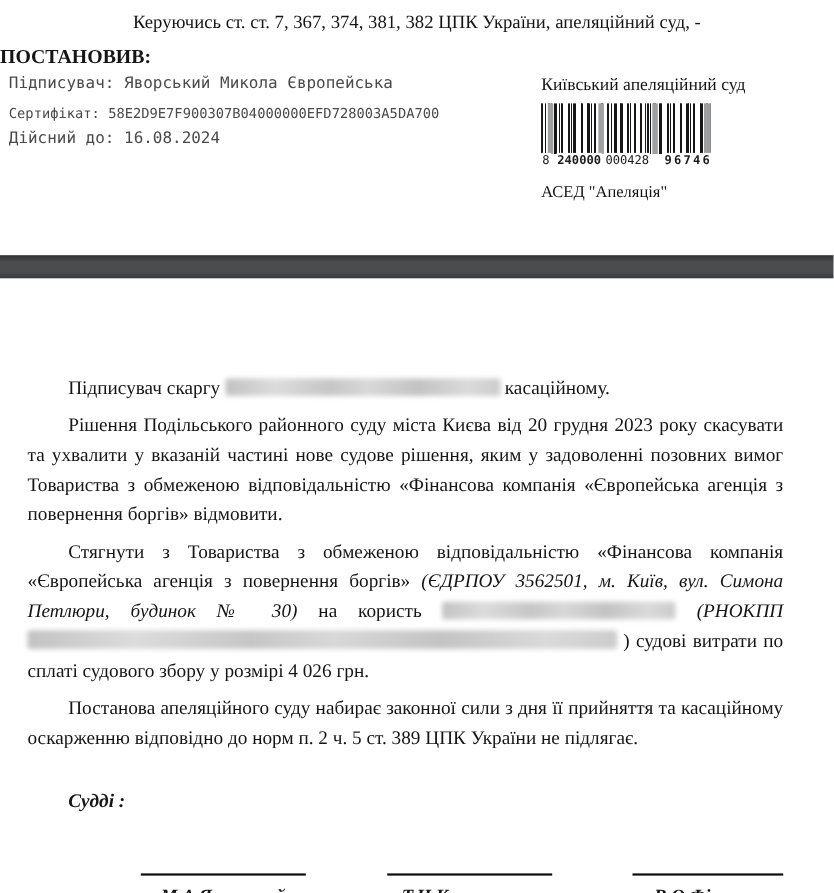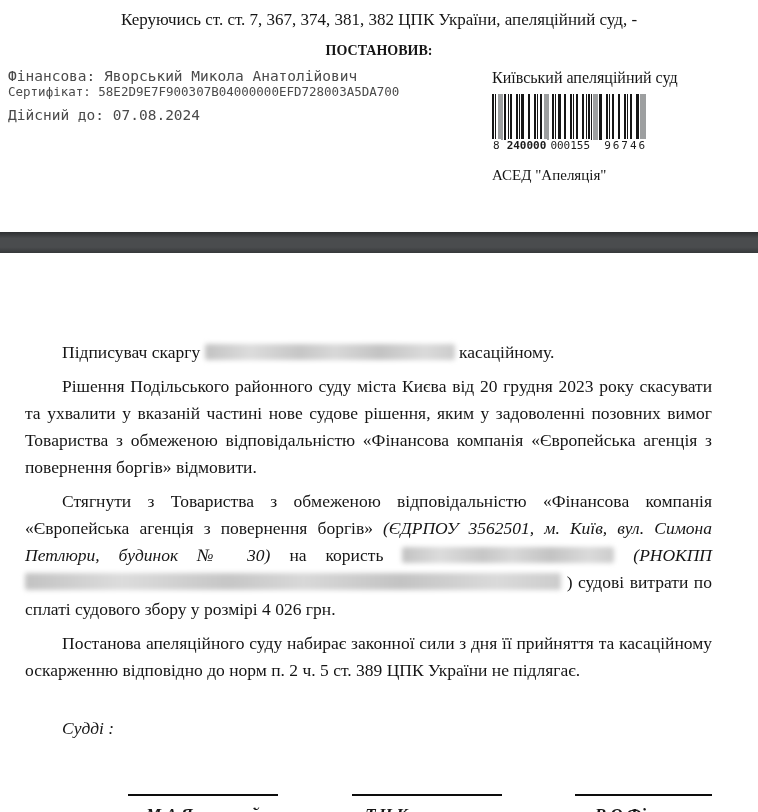--- a/index.html
+++ b/index.html
@@ -2,97 +2,97 @@
 <html><head>
 <meta charset="utf-8">
 <style>
   html,body{margin:0;padding:0;background:#fff;}
   .page{width:758px;height:812px;background:#fff;overflow:hidden;position:relative;
         font-family:"Liberation Serif","DejaVu Serif",serif;color:#151515;}
 
   
   .top-section{height:232px;box-sizing:border-box;padding-top:9px;position:relative;}
   .lead-line{margin:0;text-align:center;font-size:17px;line-height:22px;}
-  .resolved{margin:9px 0 0 0;text-align:center;font-size:14px;line-height:22px;font-weight:bold;}
+  .resolved{margin:9px 0 0 0;text-align:left;font-size:18px;line-height:22px;font-weight:bold;}
 
   .sig-row{display:flex;justify-content:space-between;margin-top:6px;}
   .cert-block{padding-left:8px;font-family:"DejaVu Sans Mono","Liberation Mono",monospace;color:#4a4a4a;}
   .cert-line1{font-size:14.5px;line-height:17px;}
-  .cert-line2{font-size:12.5px;line-height:14px;}
+  .cert-line2{font-size:12.5px;line-height:14px;margin-top:11px;}
   .cert-line3{font-size:14.5px;line-height:17px;margin-top:8px;}
 
   .stamp-block{width:220px;margin-right:46px;display:flex;flex-direction:column;}
   .court-name{font-size:16px;line-height:19px;white-space:nowrap;}
   .barcode{position:relative;width:154px;height:58px;margin-top:7px;}
   .bars{position:absolute;left:0;top:0;width:154px;height:46px;background-color:#fff;
     background-image:
       repeating-linear-gradient(90deg,#161616 0 2px,rgba(0,0,0,0) 2px 6px),
       repeating-linear-gradient(90deg,#161616 0 1px,rgba(0,0,0,0) 1px 9px),
       repeating-linear-gradient(90deg,rgba(0,0,0,0) 0 3px,#161616 3px 4px,rgba(0,0,0,0) 4px 13px);}
   .gb{position:absolute;top:0;height:46px;width:5px;background:#9d9fa0;}
   .bc-digits{position:absolute;left:0;bottom:0;width:154px;display:flex;align-items:flex-end;
     font-family:"DejaVu Sans Mono","Liberation Mono",monospace;font-size:11px;line-height:13px;color:#1c1c1c;}
   .bc-digits span{background:#fff;padding:0 1px;}
   .bc-digits .g1{margin-left:5px;font-weight:bold;}
   .bc-digits .g2{margin-left:2px;}
-  .bc-digits .addon{margin-left:12px;letter-spacing:2px;}
+  .bc-digits .addon{margin-left:12px;letter-spacing:2px;font-weight:bold;}
   .ased{font-size:15px;line-height:18px;margin-top:14px;white-space:nowrap;}
 
   
   .page-separator{height:21px;width:758px;
     background:linear-gradient(180deg,#2e3032 0%,#4a4c4e 30%,#4a4c4e 72%,#36383a 100%);}
 
   
   .body-section{box-sizing:border-box;padding:86px 46px 0 25px;}
   .body-section p{margin:0 0 7px 0;font-size:17.5px;line-height:27px;text-align:justify;text-indent:37px;}
   .it{font-style:italic;}
   .redact{display:inline-block;border-radius:2px;vertical-align:-2px;
     background:linear-gradient(90deg,#c2c2c2,#dcdcdc 18%,#c6c6c6 38%,#d8d8d8 52%,#c3c3c3 70%,#dadada 88%,#cccccc);
     filter:blur(2.5px);}
   .r1{width:250px;height:16px;}
   .r2{width:212px;height:16px;}
   .r3{width:536px;height:17px;}
 
   .judges-label{margin:31px 0 0 0 !important;text-indent:37px !important;
-    font-weight:normal;font-style:italic;font-size:17.5px;}
+    font-weight:bold;font-style:italic;font-size:17.5px;}
 
   .signatures{margin-top:52px;margin-left:103px;width:584px;display:flex;justify-content:space-between;}
   .sig-block{text-align:center;border-top:2px solid #0d0d0d;padding-top:9px;}
   .sb1,.sb2{width:150px;} .sb3{width:137px;}
   .judge-name{font-weight:bold;font-style:italic;font-size:17px;white-space:nowrap;}
 </style>
 </head>
 <body>
 
 <div class="page">
 
   <div class="top-section">
     <p class="lead-line">Керуючись ст. ст. 7, 367, 374, 381, 382 ЦПК України, апеляційний суд, -</p>
     <p class="resolved">ПОСТАНОВИВ:</p>
 
     <div class="sig-row">
       <div class="cert-block">
-        <div class="cert-line1">Фінансова: Яворський Микола Анатолійович</div>
+        <div class="cert-line1">Підписувач: Яворський Микола Європейська</div>
         <div class="cert-line2">Сертифікат: 58E2D9E7F900307B04000000EFD728003A5DA700</div>
-        <div class="cert-line3">Дійсний до: 07.08.2024</div>
+        <div class="cert-line3">Дійсний до: 16.08.2024</div>
       </div>
 
       <div class="stamp-block">
         <div class="court-name">Київський апеляційний суд</div>
         <div class="barcode">
           <div class="bars">
             <i class="gb" style="left:6px"></i>
             <i class="gb" style="left:52px"></i>
             <i class="gb" style="left:101px"></i>
             <i class="gb" style="left:148px;width:6px"></i>
           </div>
           <div class="bc-digits">
             <span>8</span>
             <span class="g1">240000</span>
-            <span class="g2">000155</span>
+            <span class="g2">000428</span>
             <span class="addon">96746</span>
           </div>
         </div>
         <div class="ased">АСЕД "Апеляція"</div>
       </div>
     </div>
   </div>
 
   <div class="page-separator"></div>
 

